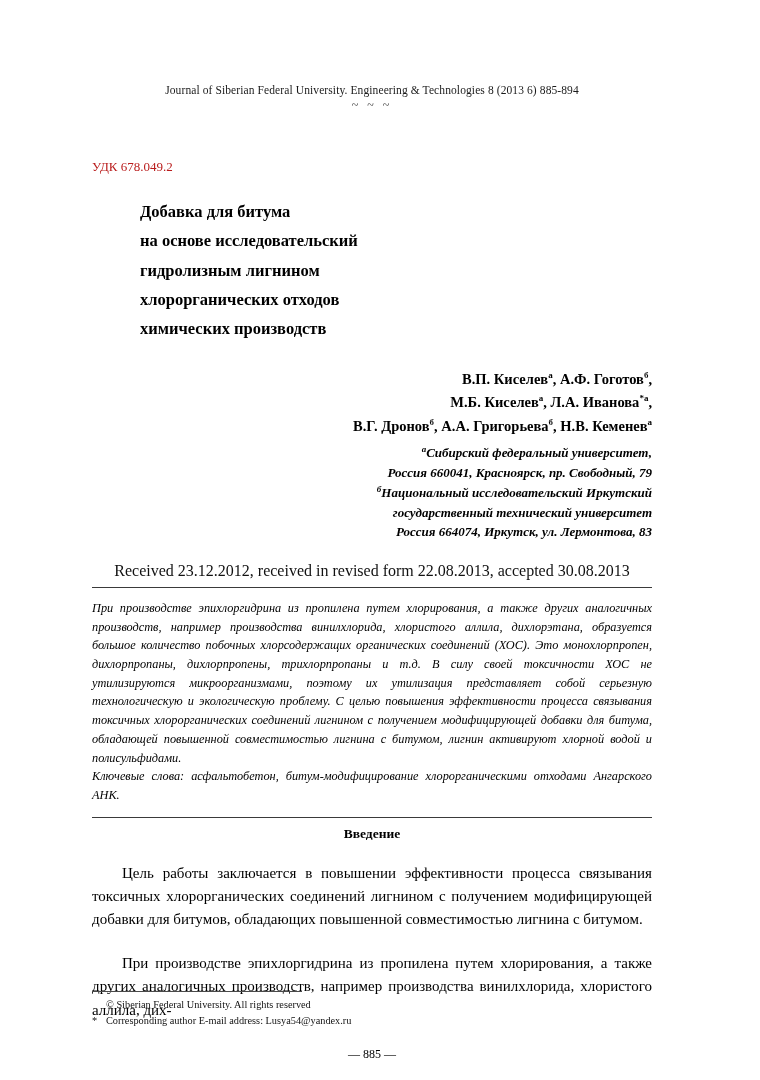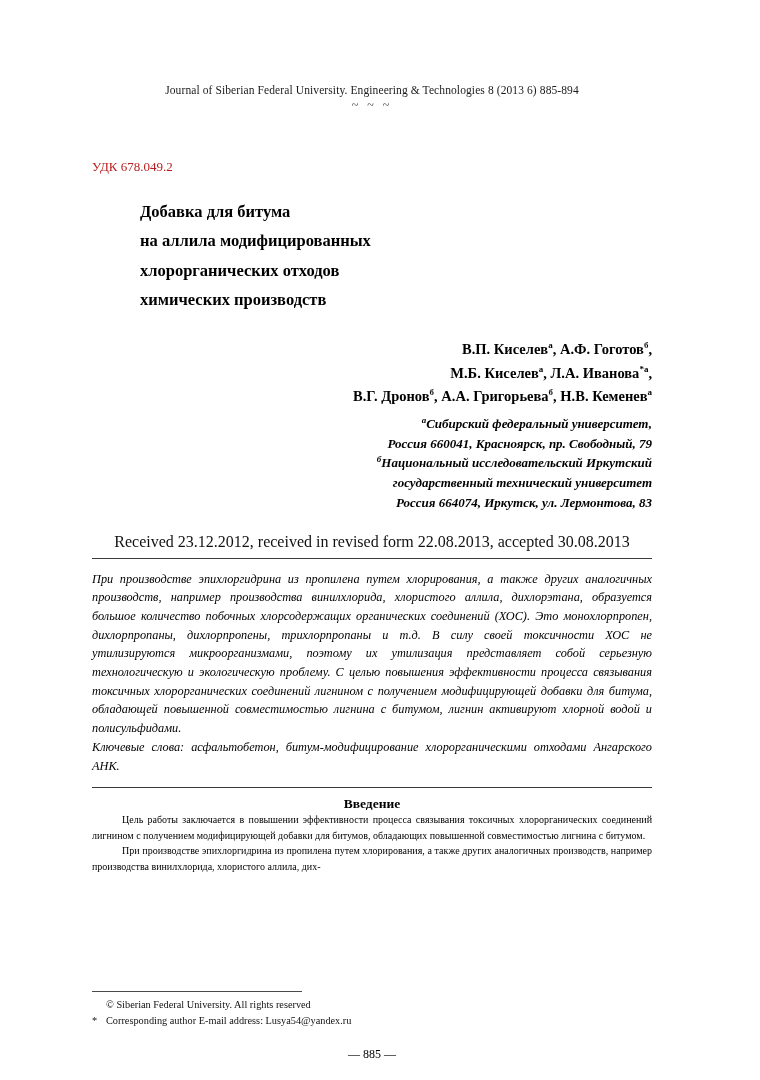--- a/index.html
+++ b/index.html
@@ -105,22 +105,22 @@
     border-top: 1px solid #3a3a3a;
     margin: 12px 0 0 0;
   }
   .section-head {
     margin-top: 8px;
     text-align: center;
     font-size: 13.5px;
     font-weight: bold;
   }
   .body-par {
-    margin-top: 0;
-    font-size: 10px;
+    margin-top: 20px;
+    font-size: 15px;
     line-height: 1.56;
     text-align: justify;
     text-indent: 30px;
   }
   .footer {
     position: absolute;
     left: 92px;
     right: 92px;
     bottom: 52px;
   }
@@ -159,21 +159,22 @@
 
 <div class="page">
 
   <div class="journal-line">Journal of Siberian Federal University. Engineering &amp; Technologies 8 (2013 6) 885-894</div>
   <div class="tilde-line">~ ~ ~</div>
 
   <div class="udk">УДК 678.049.2</div>
 
   <div class="title">
     <span class="tl">Добавка для битума</span>
-    <span class="tl">на аллила модифицированных</span>
+    <span class="tl">на основе исследовательский</span>
+    <span class="tl">гидролизным лигнином</span>
     <span class="tl">хлорорганических отходов</span>
     <span class="tl">химических производств</span>
   </div>
 
   <div class="authors">
     <span class="al">
       <span>В.П. Киселев</span><sup>а</sup><span>, А.Ф. Гоготов</span><sup>б</sup><span>,</span>
     </span>
     <span class="al">
       <span>М.Б. Киселев</span><sup>а</sup><span>, Л.А. Иванова</span><sup>*а</sup><span>,</span>

